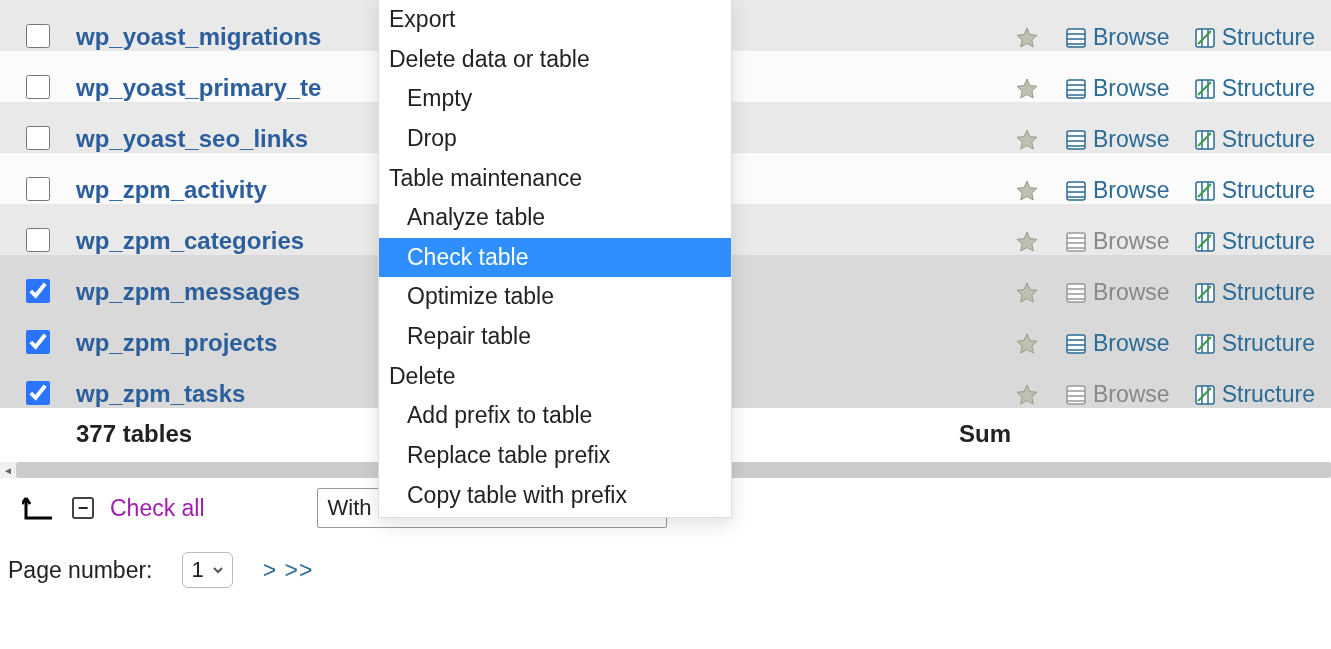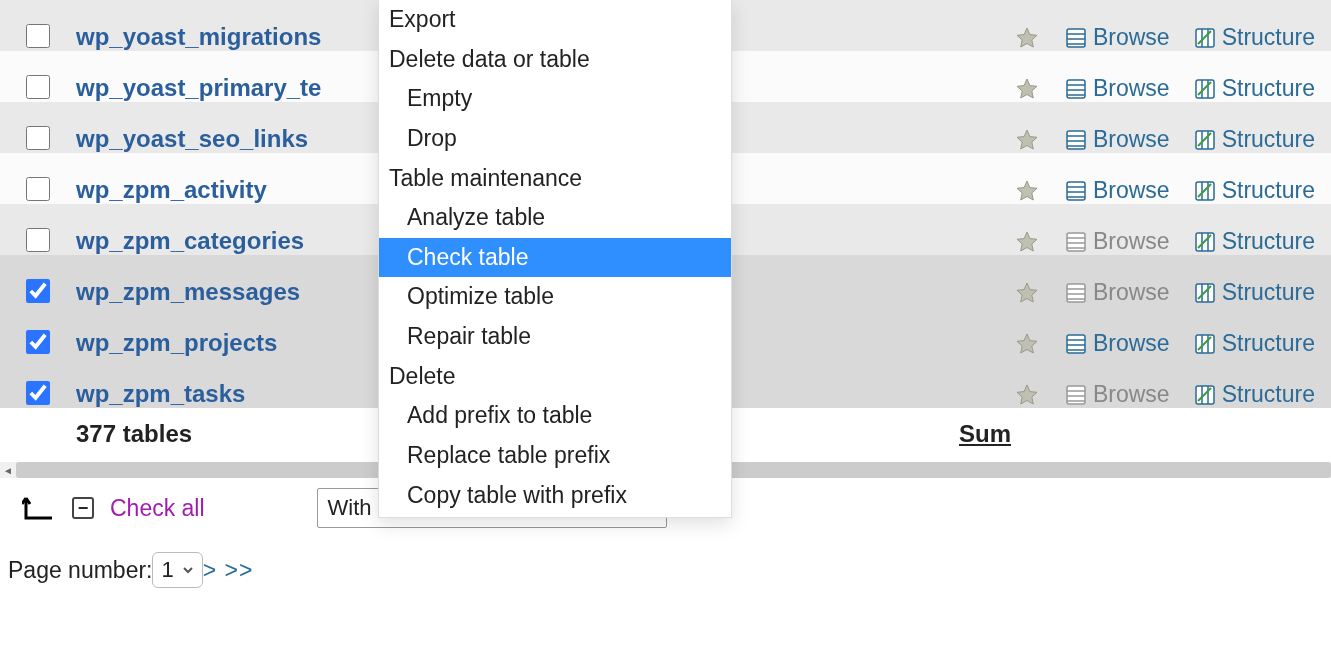--- a/index.html
+++ b/index.html
@@ -87,21 +87,20 @@
   }
   .summary-name {
     flex: 1 1 auto;
     font-weight: 700;
     font-size: 24px;
   }
   .summary-sum {
     font-weight: 700;
     font-size: 24px;
     padding-right: 320px;
-    text-decoration: underline;
   }
   .hscroll {
     height: 16px;
     background: #f0f0f0;
     position: relative;
     margin-top: 2px;
   }
   .hscroll-left {
     width:16px; height:100%; background:#f0f0f0; position:absolute; left:0;
     display:flex;align-items:center;justify-content:center;color:#666;font-size:10px;
@@ -132,21 +131,21 @@
     padding: 6px 10px;
     width: 350px;
     display:flex;
     align-items:center;
     justify-content:space-between;
     border-radius:2px;
   }
   .page-row {
     display:flex;
     align-items:center;
-    gap: 0;
+    gap: 30px;
     padding: 14px 8px;
     font-size: 23px;
   }
   .page-select {
     border:1px solid #bbb;
     border-radius:6px;
     padding: 4px 8px;
     display:flex;
     align-items:center;
     gap:8px;

